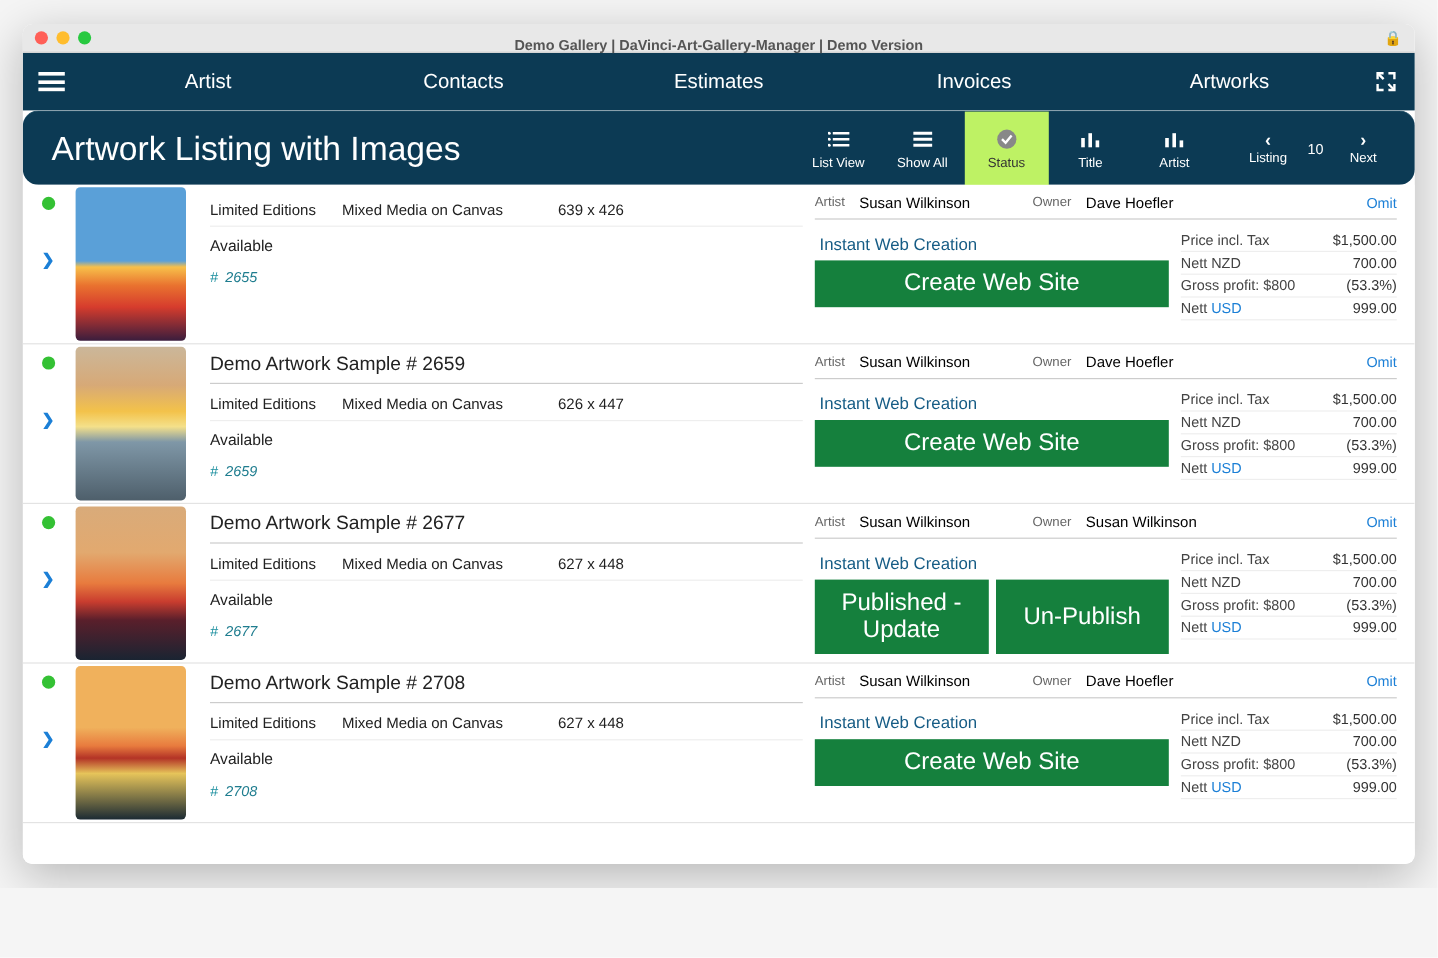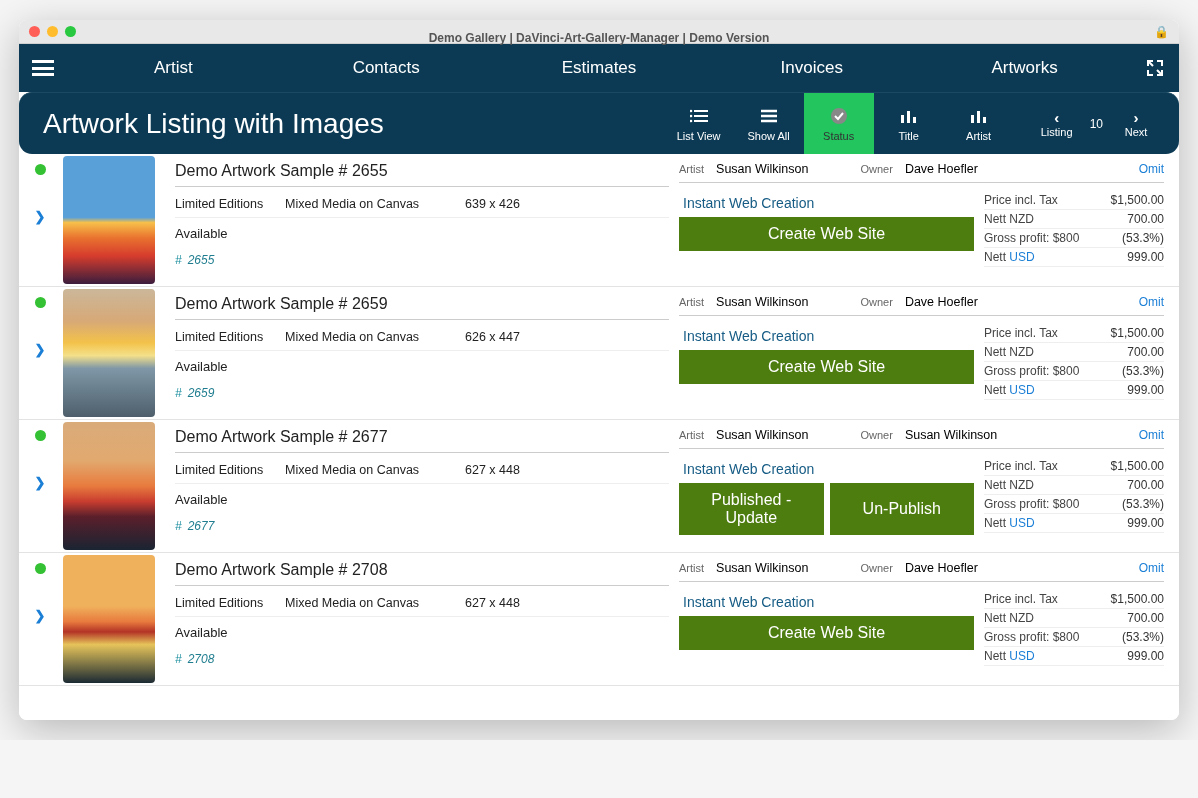--- a/index.html
+++ b/index.html
@@ -25,21 +25,21 @@
   .ham-lines { width:22px; height:16px; display:flex; flex-direction:column; justify-content:space-between; }
   .ham-lines span { height:3px; background:#fff; }
   .nav-item { flex:1; text-align:center; font-size:17px; font-weight:300; cursor:pointer; }
   .expand-ctl { width:48px; display:flex; justify-content:center; cursor:pointer; font-size:18px; }
   .subhead {
     background:#0c3a54; height:62px; border-top:1px solid #1a4a63; display:flex;
     align-items:center; color:#fff; padding-left:24px;border-radius:13px;
   }
   .page-title { font-size:28px; font-weight:200; margin-right:auto; white-space:nowrap; }
   .tool { width:70px; display:flex; flex-direction:column; align-items:center; justify-content:center; height:62px; cursor:pointer; font-size:11px; gap:4px; }
-  .tool.active { background:#22c55e; color:#333; }
+  .tool.active { background:#bef264; color:#333; }
   .tool .ic { height:20px; display:flex; align-items:center; justify-content:center; }
   .pager { display:flex; align-items:center; gap:8px; padding:0 18px; font-size:11px; }
   .pager .btn { display:flex; flex-direction:column; align-items:center; cursor:pointer; width:50px; }
   .pager .num { font-size:12px; }
   .list { flex:1; overflow:auto; background:#fff; }
   .row { display:flex; border-bottom:1px solid #e3e3e3; min-height:133px; }
   .row-left { width:42px; display:flex; flex-direction:column; align-items:center; padding-top:10px; gap:34px; }
   .status-dot { width:11px; height:11px; border-radius:50%; background:#34c134; }
   .expand-arrow { color:#1b7fd6; font-size:13px; cursor:pointer; font-weight:bold; }
   .thumb { width:96px; padding:2px; }
@@ -54,21 +54,21 @@
   .rightcol { width:500px; padding:8px 15px 0 0; font-size:12.5px; }
   .rc-head { display:flex; align-items:center; border-bottom:1px solid #ccc; padding-bottom:6px; gap:12px; }
   .rc-head .lbl { color:#666; font-size:11px; text-align:right; }
   .rc-head .val { }
   .rc-head .omit { margin-left:auto; color:#1b7fd6; cursor:pointer; font-size:12px; }
   .rc-body { display:flex; gap:10px; margin-top:8px; }
   .web-area { flex:1; }
   .web-lbl { color:#165c85; font-size:14px; font-weight:300; margin:4px 0 6px 4px; }
   .btn-row { display:flex; gap:6px; }
   .btn-prim {
-    flex:1; background:#4d7c0f; color:#fff; border:none; font-size:16px;
+    flex:1; background:#15803d; color:#fff; border:none; font-size:20px;
     padding:8px 6px; cursor:pointer; font-weight:300;
   }
   .fin { width:180px; font-size:12px; }
   .fin-row { display:flex; justify-content:space-between; border-bottom:1px solid #eee; padding:2px 0; color:#333; }
   .fin-row .k { color:#444; }
   .fin-row .k .link { color:#1b7fd6; }
   .fin-row .v { text-align:right; }
   svg { display:block; }
 </style>
 </head>
@@ -189,21 +189,20 @@
   <div class="list" id="list">
       <div class="row">
     <div class="row-left">
       <div class="status-dot"></div>
       <div class="expand-arrow">❯</div>
     </div>
     <div class="thumb">
       <div class="thumb-img" style="background:linear-gradient(to bottom,#5aa0d8 0%,#5aa0d8 48%,#f7c04a 52%,#e9722f 64%,#d63c2d 78%,#3a1d3d 100%);"></div>
     </div>
     <div class="midcol">
-      <div class="title-row">Demo Artwork Sample # 2655</div>
       <div class="meta-row">
         <span class="c1">Limited Editions</span>
         <span class="c2">Mixed Media on Canvas</span>
         <span class="c3">639 x 426</span>
       </div>
       <div class="avail-row">Available</div>
       <div class="id-row"><span class="hash">#</span>2655</div>
     </div>
     <div class="rightcol">
       <div class="rc-head">

